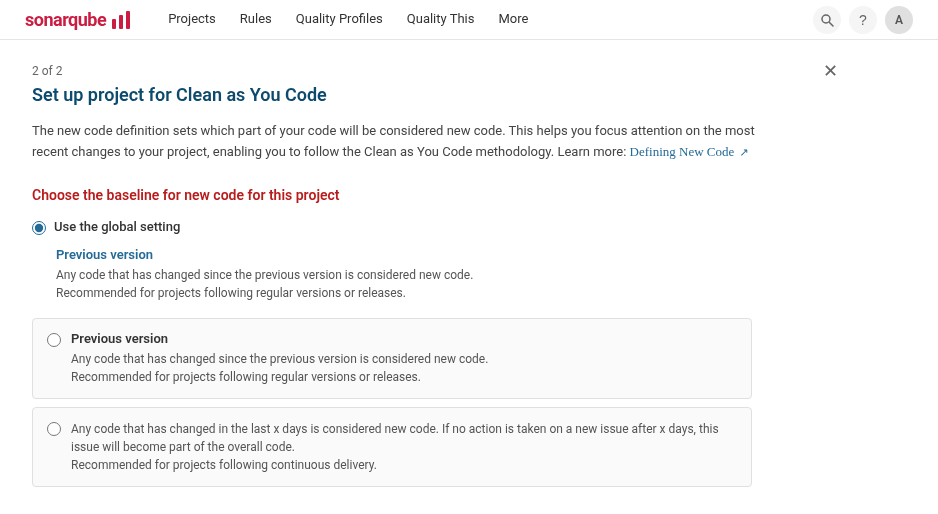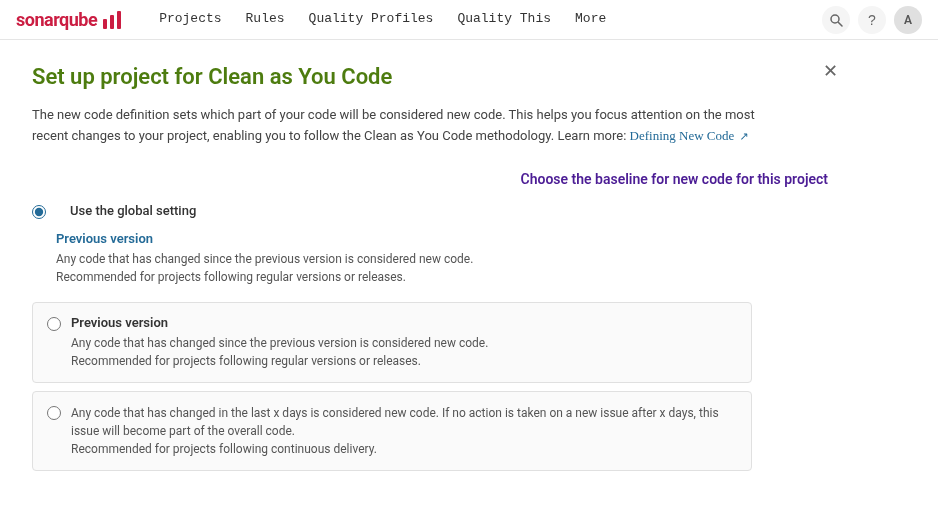--- a/index.html
+++ b/index.html
@@ -12,21 +12,21 @@
       min-height: 514px;
       overflow: hidden;
     }
 
     
     .navbar {
       display: flex;
       align-items: center;
       height: 40px;
       border-bottom: 1px solid #e5e5e5;
-      padding: 0 16px;
+      padding: 0 25px;
       background: #fff;
     }
     .navbar-logo {
       display: flex;
       align-items: center;
       margin-right: 24px;
     }
     .logo-text {
       font-size: 18px;
       font-weight: 700;
@@ -47,21 +47,20 @@
     .nav-item {
       padding: 0 12px;
       height: 40px;
       display: flex;
       align-items: center;
       font-size: 13px;
       color: #333;
       cursor: pointer;
       white-space: nowrap;
       border-bottom: 2px solid transparent;
-      font-family: Liberation Mono, monospace;
     }
     .nav-item.active { color: #236a97; border-bottom-color: #236a97; }
     .nav-search {
       margin-left: auto;
       display: flex;
       align-items: center;
       gap: 8px;
     }
     .nav-icon-btn {
       width: 28px;
@@ -97,54 +96,53 @@
       position: relative;
     }
 
     .step-label {
       font-size: 12px;
       color: #666;
       margin-bottom: 6px;
     }
 
     .page-title {
-      font-size: 22px;
-      font-weight: 600;
-      color: #4d7c0f;
+      font-size: 18px;
+      font-weight: 600;
+      color: #0c4a6e;
       margin-bottom: 16px;
     }
 
     .description {
       font-size: 13px;
       color: #444;
       line-height: 1.6;
       margin-bottom: 24px;
       max-width: 740px;
     }
 
     .description a {
       color: #236a97;
       text-decoration: none;
       font-family: Liberation Serif, serif;
     }
 
     .section-title {
       font-size: 14px;
       font-weight: 600;
-      color: #4c1d95;
+      color: #b91c1c;
       margin-bottom: 16px;
-      text-align: right;
     }
 
     
     .radio-option {
       display: flex;
       align-items: flex-start;
       margin-bottom: 12px;
-      gap: 24px;
+      gap: 8px;
     }
 
     .radio-option input[type="radio"] {
       margin-top: 2px;
       accent-color: #236a97;
       width: 14px;
       height: 14px;
       flex-shrink: 0;
       cursor: pointer;
     }
@@ -264,20 +262,21 @@
     <button class="nav-icon-btn">
       <span>?</span>
     </button>
     <div class="nav-avatar">A</div>
   </div>
 </nav>
 
 <div class="main-content">
   <button class="close-btn">✕</button>
 
+  <div class="step-label">2 of 2</div>
   <h1 class="page-title">Set up project for Clean as You Code</h1>
 
   <p class="description">
     <span>The new code definition sets which part of your code will be considered new code. This helps you focus attention on the most recent changes to your project, enabling you to follow the Clean as You Code methodology. Learn more:</span>
     <a href="#">
       <span>Defining New Code</span>
       <span class="ext-icon">↗</span>
     </a>
   </p>
 

